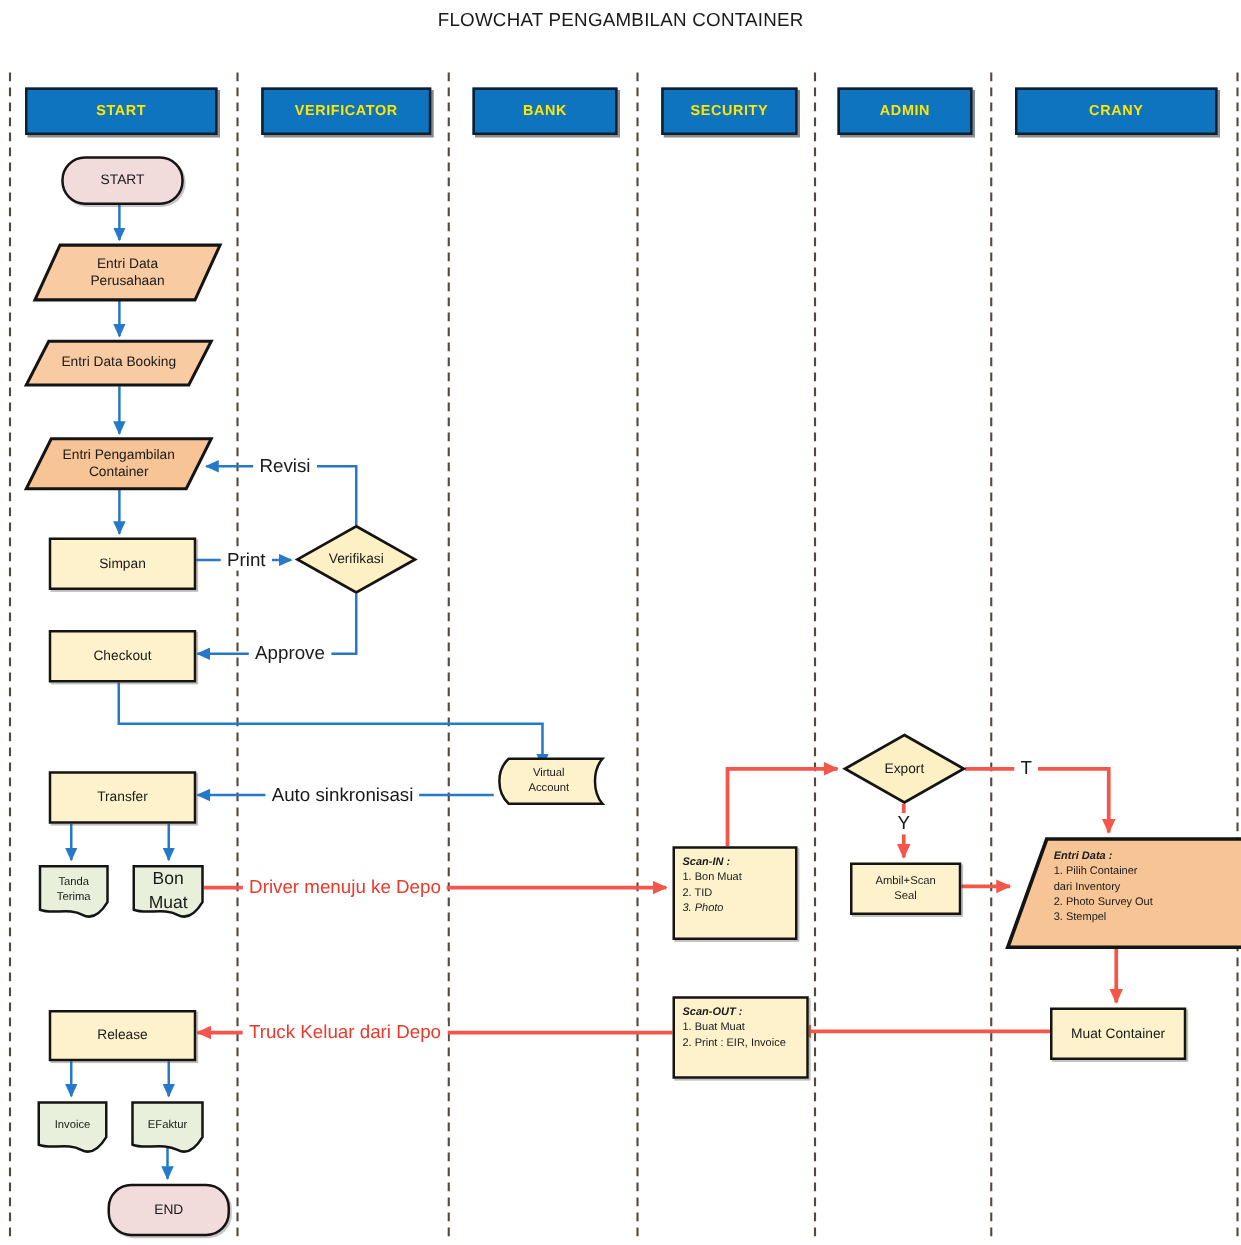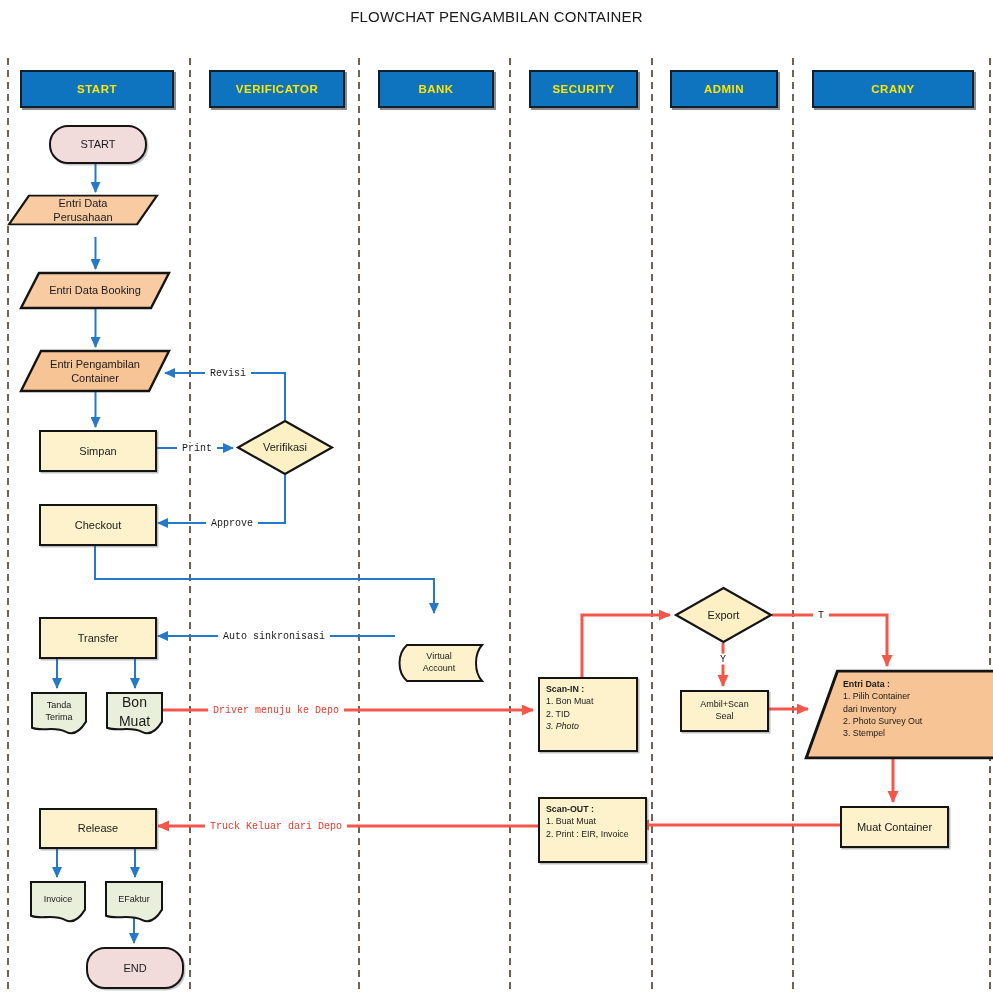--- a/index.html
+++ b/index.html
@@ -22,24 +22,24 @@
   .term{background:#f2dcdb;border:2.5px solid #141414;border-radius:19px;
         box-shadow:1.5px 1.5px 0 rgba(70,70,70,.3);}
   .para polygon{fill:#f7c495;stroke:#141414;stroke-width:2.4;}
   .para.light polygon{fill:#f9cba2;}
   .diam polygon{fill:#fdf0c4;stroke:#141414;stroke-width:2.2;}
   .doc path{fill:#e8efda;stroke:#141414;stroke-width:2;}
   .store path{fill:#fdf2cb;stroke:#141414;stroke-width:2;}
   .listbox{align-items:flex-start;justify-content:flex-start;text-align:left;
            padding:4px 4px 2px 6px;font-size:8.8px;line-height:1.4;flex-direction:column;display:flex;}
   .listbox span{display:block;white-space:pre-line;position:relative;z-index:1;}
-  .bt{font-weight:bold;}
+  .bt{font-weight:bold;font-style:italic;}
   .it{font-style:italic;}
   .elabel{position:absolute;z-index:3;transform:translate(-50%,-50%);background:#fff;
-          padding:0 5px;font-size:10px;white-space:nowrap;font-family:Liberation Mono, monospace;}
+          padding:0 5px;font-size:15px;white-space:nowrap;}
   .elabel.red{color:#e8392b;}
 </style>
 </head>
 <body>
 
 <div id="canvas">
 
   <div class="title">FLOWCHAT PENGAMBILAN CONTAINER</div>
 
   <svg id="edges" width="993" height="996">
@@ -101,21 +101,21 @@
       <span>SECURITY</span>
     </div>
   <div class="hdr" style="left:812px;top:70px;width:158px;height:34px">
       <span>CRANY</span>
     </div>
 
   <div class="node term" style="left:49px;top:125px;width:94px;height:35px">
     <span class="lbl">START</span>
   </div>
 
-  <div class="node para light" style="left:8px;top:195px;width:150px;height:30px">
+  <div class="node para light" style="left:27px;top:195px;width:150px;height:46px">
     <svg viewBox="0 0 150 42" preserveAspectRatio="none">
         <polygon points="21,1 149,1 129,41 1,41"></polygon>
       </svg>
     <span class="lbl">Entri Data
 Perusahaan</span>
   </div>
 
   <div class="node para" style="left:20px;top:350px;width:150px;height:42px">
     <svg viewBox="0 0 150 42" preserveAspectRatio="none">
         <polygon points="21,1 149,1 129,41 1,41"></polygon>
@@ -180,21 +180,21 @@
     <svg viewBox="0 0 96 55" preserveAspectRatio="none">
         <polygon points="48,1 95,27.5 48,54 1,27.5"></polygon>
       </svg>
     <span class="lbl">Verifikasi</span>
   </div>
 
   <div class="node term" style="left:86px;top:947px;width:94px;height:38px">
     <span class="lbl">END</span>
   </div>
 
-  <div class="node store" style="left:395px;top:644px;width:88px;height:38px;font-size:9px">
+  <div class="node store" style="left:395px;top:606px;width:88px;height:38px;font-size:9px">
     <svg viewBox="0 0 88 38" preserveAspectRatio="none">
         <path d="M12,1 H87 C79,10 79,28 87,37 H12 C2,28 2,10 12,1 Z"></path>
       </svg>
     <span class="lbl">Virtual
 Account</span>
   </div>
 
   <div class="node rect listbox" style="left:538px;top:677px;width:86px;height:65px">
     <span class="bt">Scan-IN :</span>
     <span>1. Bon Muat

